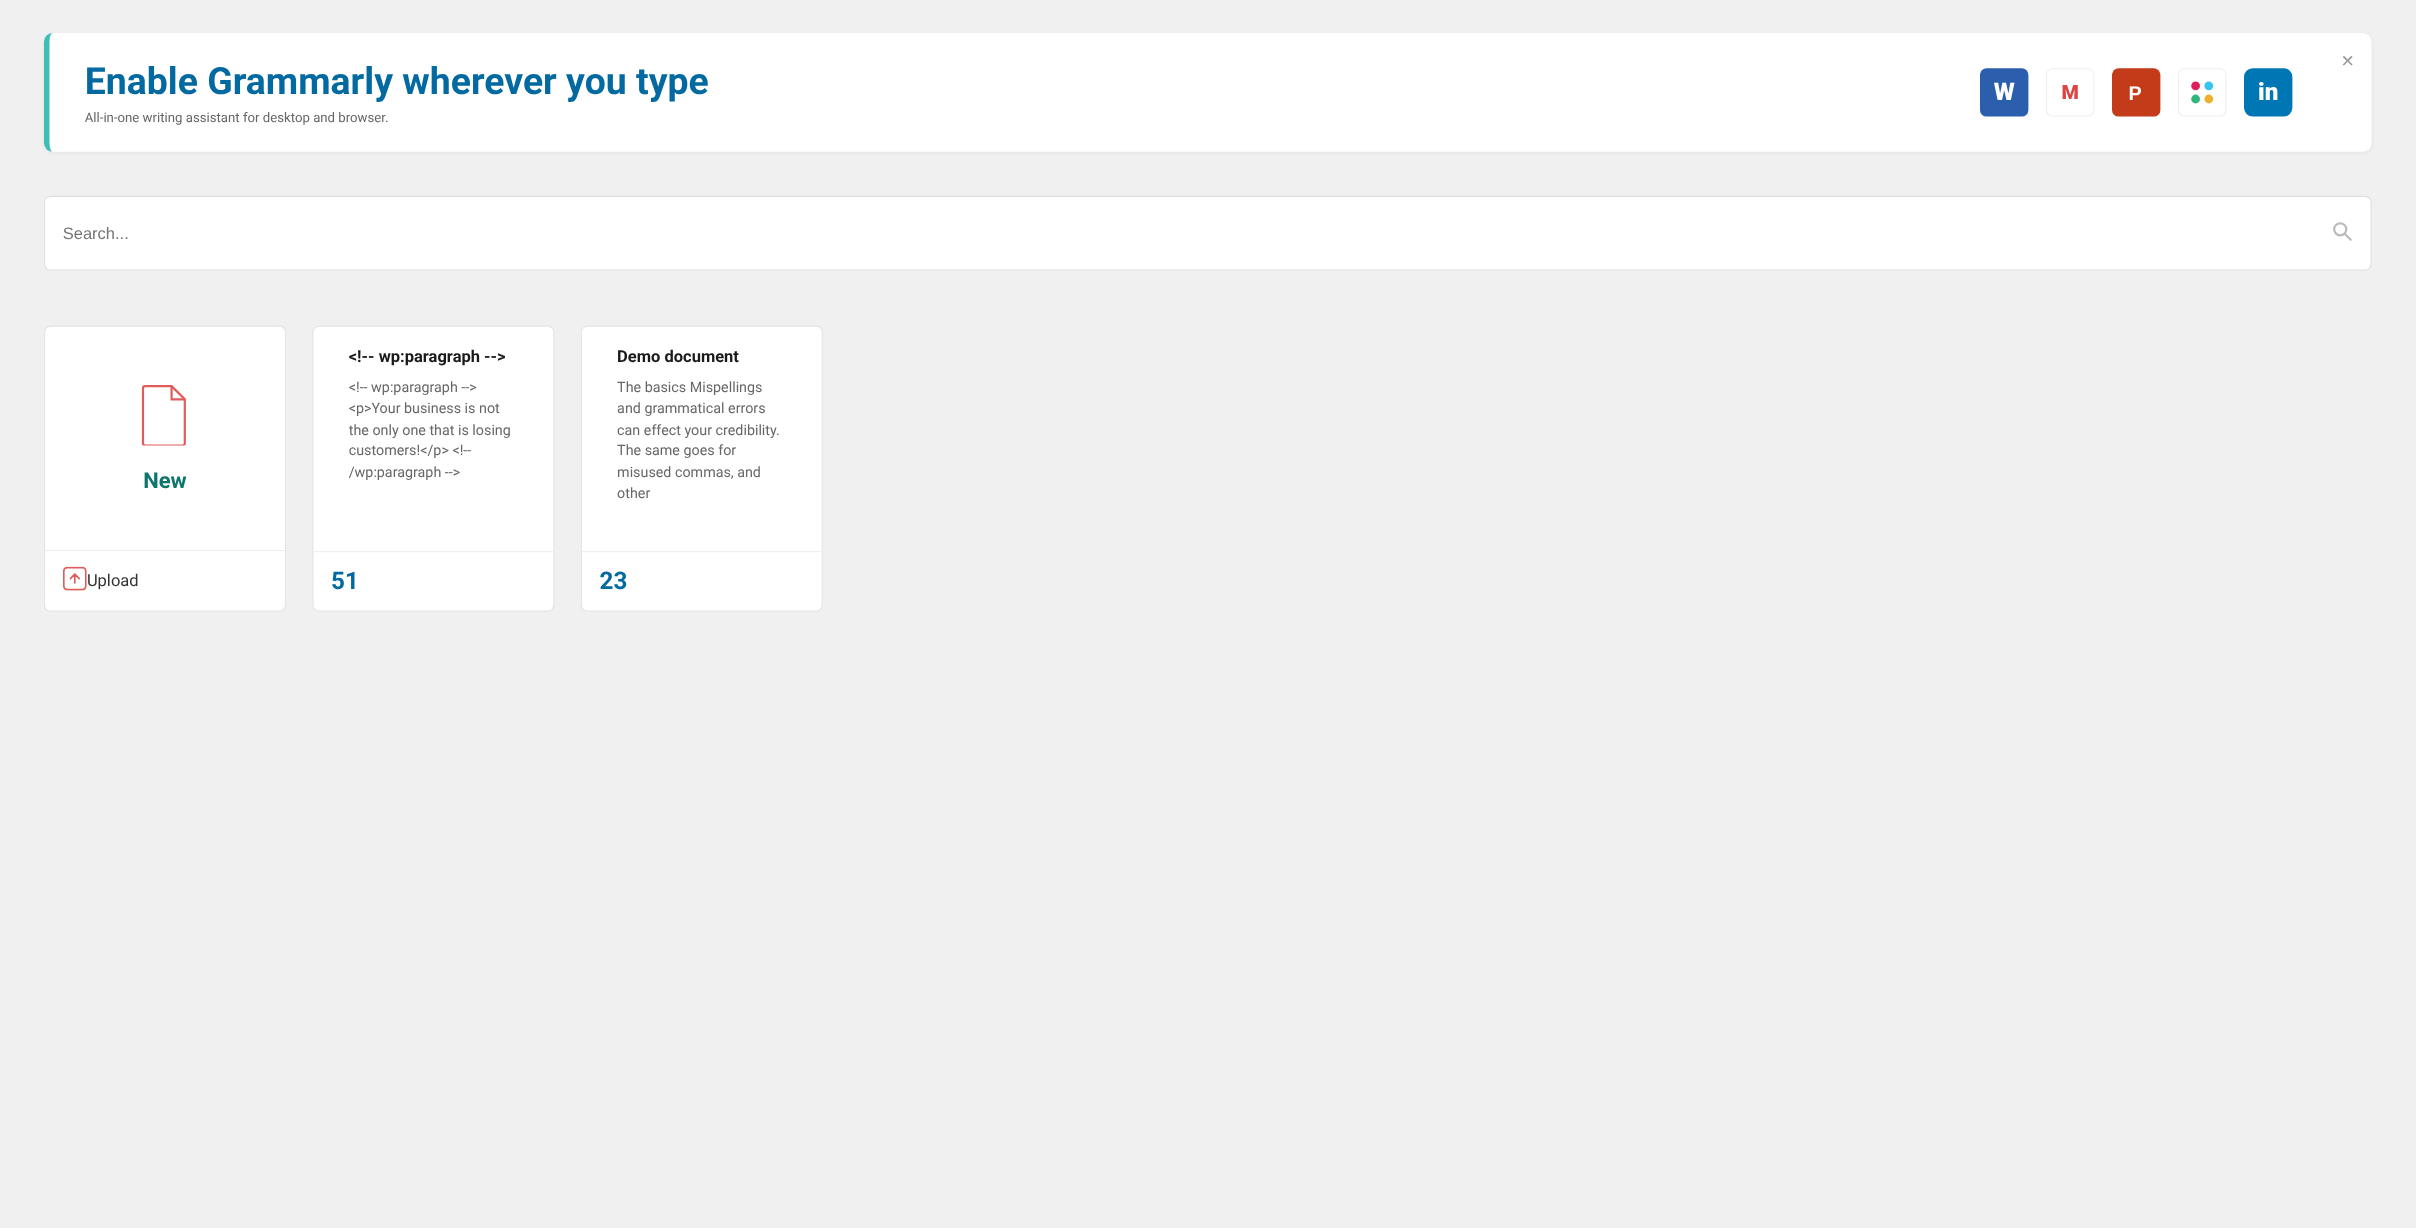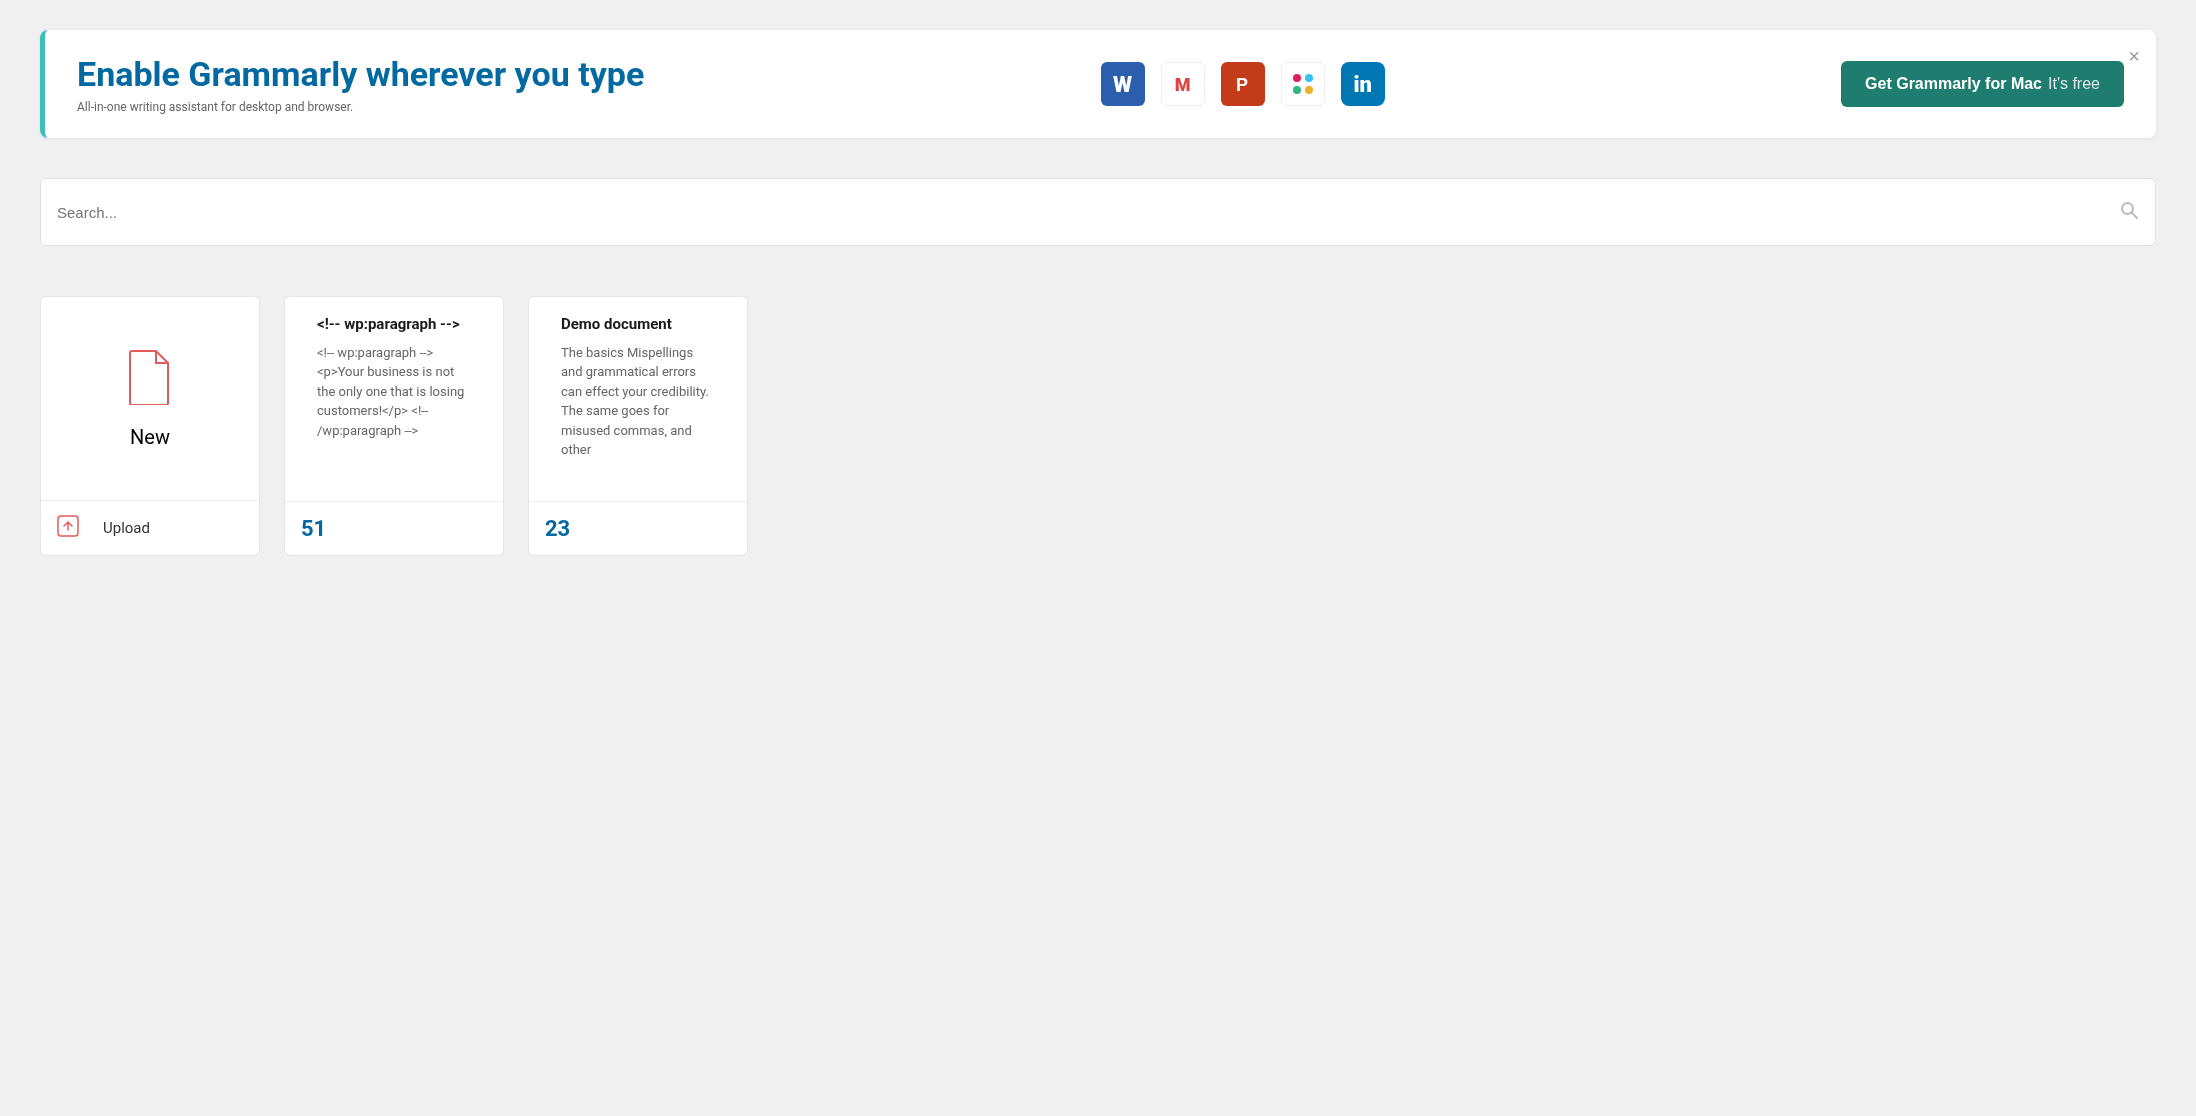--- a/index.html
+++ b/index.html
@@ -147,30 +147,30 @@
       justify-content: center;
       padding: 20px;
     }
 
     .new-card .doc-icon {
       margin-bottom: 16px;
     }
 
     .new-card .card-label {
       font-size: 20px;
-      color: #000000;
-      font-weight: 400;
+      color: #0f766e;
+      font-weight: 700;
     }
 
     .new-card .card-footer {
       border-top: 1px solid #eee;
       padding: 14px 16px;
       display: flex;
       align-items: center;
-      gap: 24px;
+      gap: 0;
       font-size: 15px;
       color: #333;
     }
 
     
     .doc-card .card-body {
       flex: 1;
       padding: 18px 32px 10px;
       overflow: hidden;
     }
@@ -229,24 +229,20 @@
       <svg width="32" height="32" viewBox="0 0 32 32">
         <circle cx="10" cy="10" r="4" fill="#E01E5A"></circle>
         <circle cx="22" cy="10" r="4" fill="#36C5F0"></circle>
         <circle cx="10" cy="22" r="4" fill="#2EB67D"></circle>
         <circle cx="22" cy="22" r="4" fill="#ECB22E"></circle>
       </svg>
     </div>
     <div class="app-icon icon-linkedin">in</div>
   </div>
 
-  <button class="cta-button">
-    <span>Get Grammarly for Mac</span>
-    <span class="free">It's free</span>
-  </button>
 
   <button class="close-btn">×</button>
 </div>
 
 <div class="search-bar">
   <input type="text" placeholder="Search..." style="">
   <span class="search-icon">
     <svg width="20" height="20" viewBox="0 0 20 20" fill="none">
       <circle cx="8.5" cy="8.5" r="5.5" stroke="#bbb" stroke-width="2"></circle>
       <line x1="12.5" y1="12.5" x2="18" y2="18" stroke="#bbb" stroke-width="2" stroke-linecap="round"></line>

